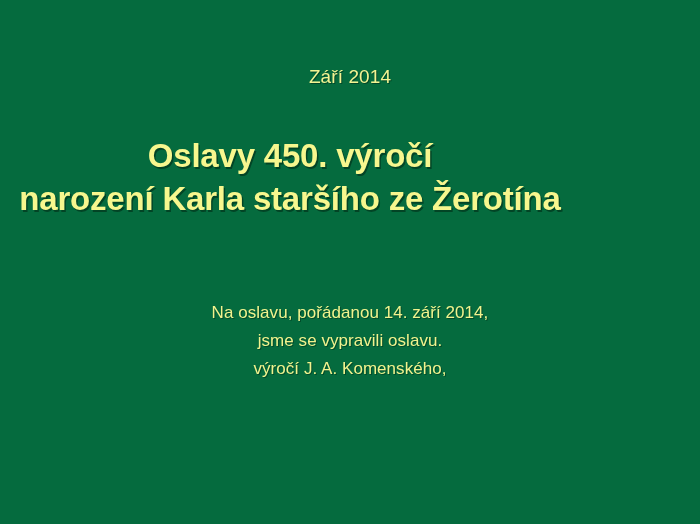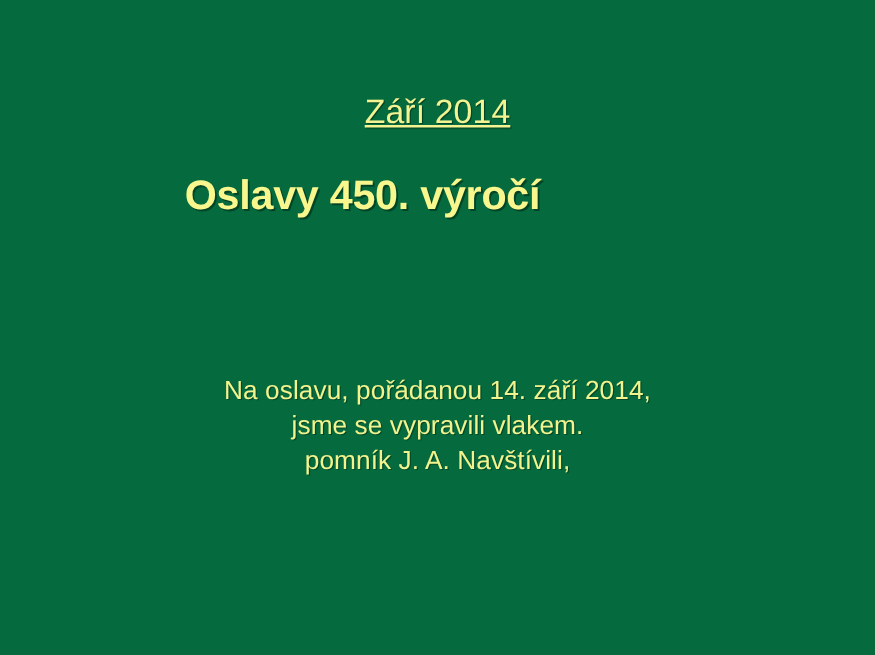--- a/index.html
+++ b/index.html
@@ -21,32 +21,31 @@
     width: 700px;
     height: 524px;
     background: #056B3E;
     box-sizing: border-box;
     display: block;
   }
 
   
   .slide-date {
     position: absolute;
-    top: 76px;
+    top: 64px;
     left: 0;
     width: 700px;
     text-align: center;
-    font-size: 27px;
+    font-size: 19px;
     font-weight: normal;
     line-height: 26px;
     letter-spacing: 0.1px;
     color: #F3F392;
     text-shadow: 1px 1px 0 rgba(0, 40, 20, 0.55);
     white-space: nowrap;
-    text-decoration: underline;
   }
 
   
   .slide-title {
     position: absolute;
     top: 134px;
     left: 0;
     width: 580px;
     margin: 0;
     padding: 0;
@@ -65,42 +64,43 @@
 
   
   .slide-body {
     position: absolute;
     top: 299px;
     left: 0;
     width: 700px;
     margin: 0;
     padding: 0;
     text-align: center;
-    font-size: 21px;
+    font-size: 17px;
     font-weight: normal;
     line-height: 28px;
     letter-spacing: 0.05px;
     color: #F1F38E;
     text-shadow: 1px 1px 0 rgba(0, 40, 20, 0.5);
   }
   .slide-body .body-line {
     display: block;
     white-space: nowrap;
   }
 </style>
 </head>
 <body style="background: rgb(5, 107, 62);">
 
 <div id="slide" style="background: rgb(5, 107, 62);">
 
   <div class="slide-date" style="color: rgb(243, 243, 146);">Září 2014</div>
 
   <h1 class="slide-title" style="color: rgb(247, 247, 142);">
     <span class="title-line">Oslavy 450. výročí</span>
+    <span class="title-line">narození Karla staršího ze Žerotína</span>
   </h1>
 
   <p class="slide-body" style="color: rgb(241, 243, 142);">
     <span class="body-line">Na oslavu, pořádanou 14. září 2014,</span>
-    <span class="body-line">jsme se vypravili vlakem.</span>
-    <span class="body-line">pomník J. A. Navštívili,</span>
+    <span class="body-line">jsme se vypravili oslavu.</span>
+    <span class="body-line">výročí J. A. Komenského,</span>
   </p>
 
 </div>
 
 </body></html>

